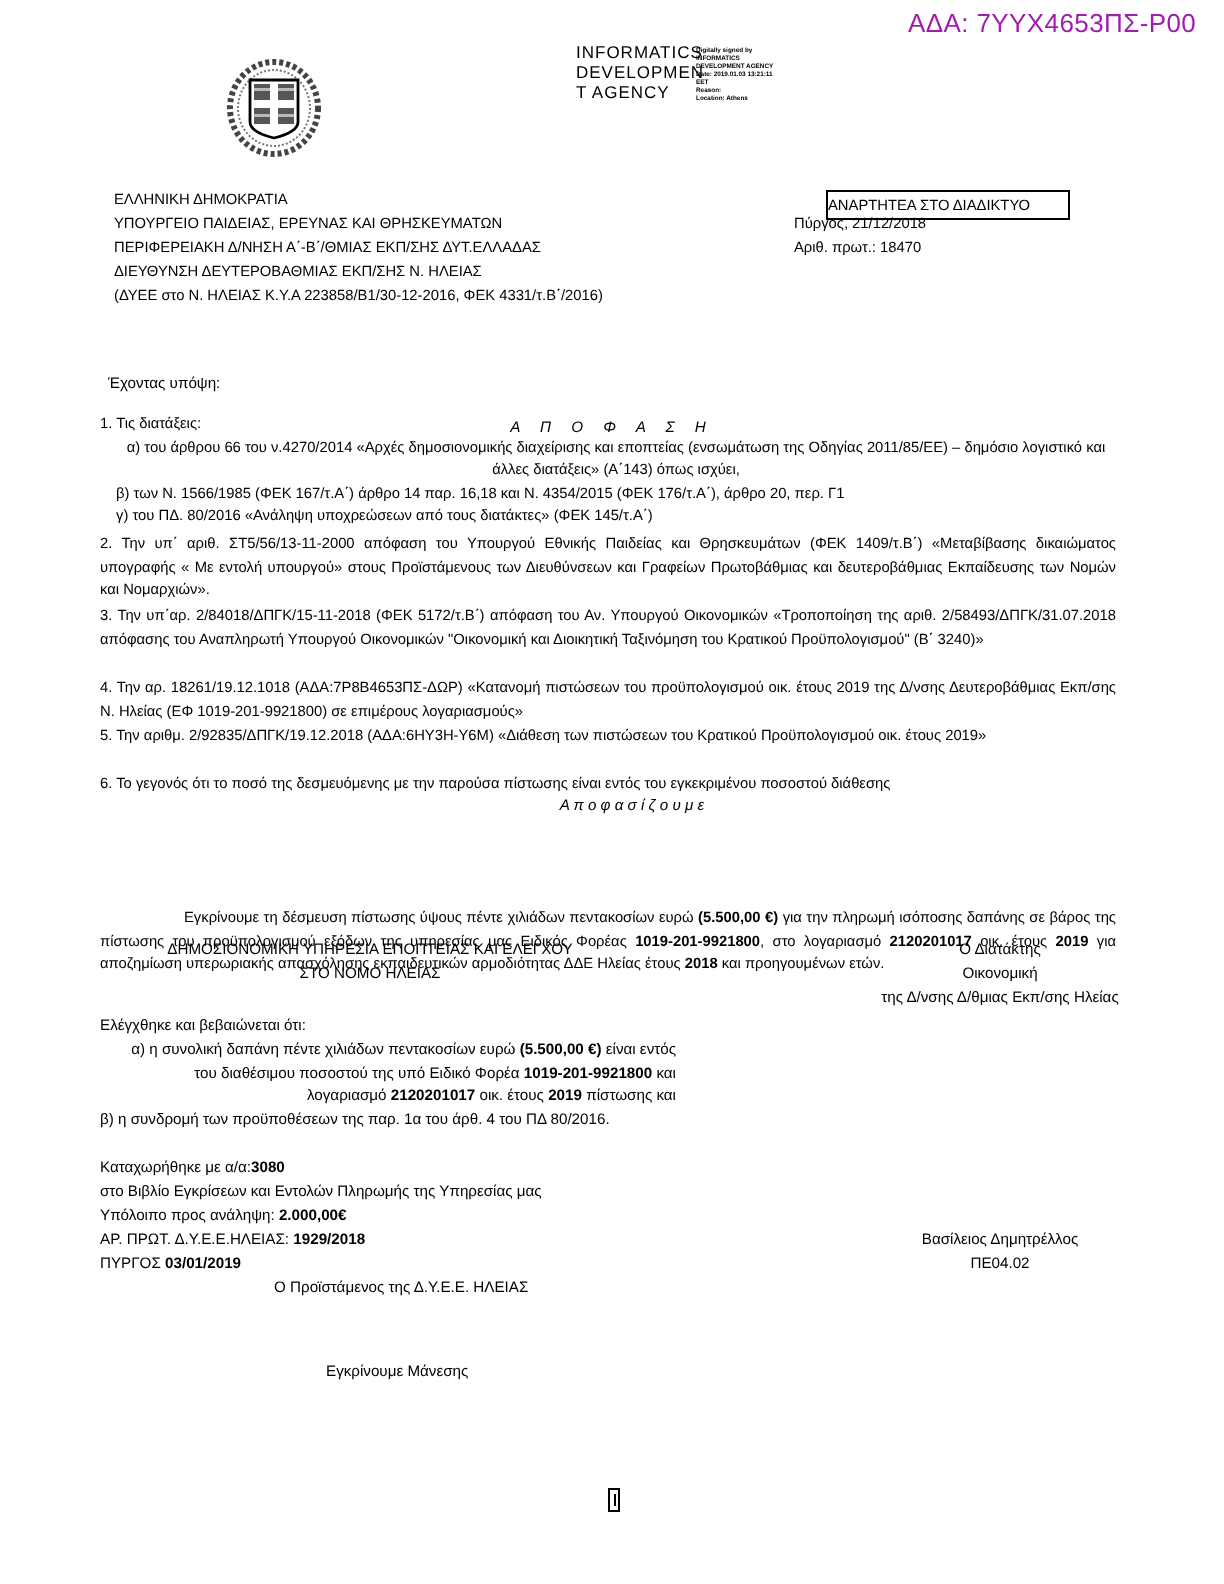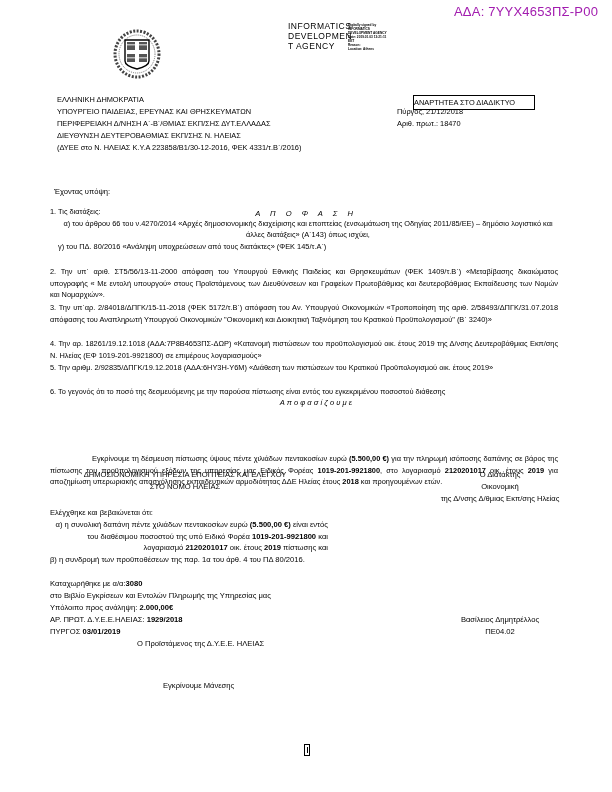--- a/index.html
+++ b/index.html
@@ -69,20 +69,21 @@
 
 <div class="abs right-hdr" style="top:107px">Πύργος,   21/12/2018</div>
 <div class="abs right-hdr" style="top:119px">Αριθ. πρωτ.: 18470</div>
 
 <div class="abs title">Α Π Ο Φ Α Σ Η</div>
 <div class="abs t" style="left:54px; top:186px">Έχοντας υπόψη:</div>
 
 <div class="abs para" style="top:206px">
   <div>1. Τις διατάξεις:</div>
   <div class="sub" style="text-align:center">α) του άρθρου 66 του ν.4270/2014 «Αρχές δημοσιονομικής διαχείρισης και εποπτείας (ενσωμάτωση της Οδηγίας 2011/85/ΕΕ) – δημόσιο λογιστικό και άλλες διατάξεις» (Α΄143) όπως ισχύει,</div>
+  <div class="sub">β) των Ν. 1566/1985 (ΦΕΚ 167/τ.Α΄) άρθρο 14 παρ. 16,18  και Ν. 4354/2015 (ΦΕΚ 176/τ.Α΄), άρθρο 20, περ. Γ1</div>
   <div class="sub">γ) του ΠΔ. 80/2016 «Ανάληψη υποχρεώσεων από τους διατάκτες» (ΦΕΚ 145/τ.Α΄)</div>
 </div>
 <div class="abs para" style="top:266px">2. Την υπ΄ αριθ. ΣΤ5/56/13-11-2000 απόφαση του Υπουργού Εθνικής Παιδείας και Θρησκευμάτων (ΦΕΚ 1409/τ.Β΄) «Μεταβίβασης δικαιώματος υπογραφής « Με εντολή υπουργού» στους Προϊστάμενους των Διευθύνσεων και Γραφείων Πρωτοβάθμιας και δευτεροβάθμιας Εκπαίδευσης των Νομών και Νομαρχιών».</div>
 <div class="abs para" style="top:302px">3. Την υπ΄αρ. 2/84018/ΔΠΓΚ/15-11-2018 (ΦΕΚ 5172/τ.Β΄) απόφαση του Αν. Υπουργού Οικονομικών «Τροποποίηση της αριθ. 2/58493/ΔΠΓΚ/31.07.2018 απόφασης του Αναπληρωτή Υπουργού Οικονομικών "Οικονομική και Διοικητική Ταξινόμηση του Κρατικού Προϋπολογισμού" (Β΄ 3240)»</div>
 <div class="abs para" style="top:338px">4. Την αρ. 18261/19.12.1018 (ΑΔΑ:7Ρ8Β4653ΠΣ-ΔΩΡ) «Κατανομή πιστώσεων του προϋπολογισμού οικ. έτους 2019 της Δ/νσης Δευτεροβάθμιας Εκπ/σης Ν. Ηλείας (ΕΦ 1019-201-9921800) σε επιμέρους λογαριασμούς»</div>
 <div class="abs para" style="top:362px">5. Την αριθμ. 2/92835/ΔΠΓΚ/19.12.2018 (ΑΔΑ:6ΗΥ3Η-Υ6Μ) «Διάθεση των πιστώσεων του Κρατικού Προϋπολογισμού οικ. έτους 2019»</div>
 <div class="abs para" style="top:386px">6. Το γεγονός ότι το ποσό της δεσμευόμενης με την παρούσα πίστωσης είναι εντός του εγκεκριμένου ποσοστού διάθεσης</div>
 
 <div class="abs" style="left:0; width:612px; top:398px; text-align:center; font-style:italic; font-size:7.6px;margin-left:10px;">Α π ο φ α σ ί ζ ο υ μ ε</div>
 
@@ -91,21 +92,21 @@
 </div>
 
 <div class="abs t center-col" style="left:60px; width:250px; top:469px">ΔΗΜΟΣΙΟΝΟΜΙΚΗ ΥΠΗΡΕΣΙΑ ΕΠΟΠΤΕΙΑΣ ΚΑΙ ΕΛΕΓΧΟΥ</div>
 <div class="abs t center-col" style="left:60px; width:250px; top:481px">ΣΤΟ ΝΟΜΟ ΗΛΕΙΑΣ</div>
 
 <div class="abs t center-col" style="left:420px; width:160px; top:469px">Ο Διατάκτης</div>
 <div class="abs t center-col" style="left:420px; width:160px; top:481px">Οικονομική</div>
 <div class="abs t center-col" style="left:420px; width:160px; top:493px">της Δ/νσης Δ/θμιας Εκπ/σης Ηλείας</div>
 
 <div class="abs t" style="left:50px; top:507px">Ελέγχθηκε και βεβαιώνεται ότι:</div>
-<div class="abs t" style="left:48px; top:519px; width:280px; white-space:normal; line-height:11.5px;">
+<div class="abs t" style="left:58px; top:519px; width:280px; white-space:normal; line-height:11.5px;">
   <span>α) η συνολική δαπάνη πέντε χιλιάδων πεντακοσίων ευρώ </span><span class="b">(5.500,00 €)</span><span> είναι εντός του διαθέσιμου ποσοστού της υπό Ειδικό Φορέα </span><span class="b">1019-201-9921800</span><span> και λογαριασμό </span><span class="b">2120201017</span><span> οικ. έτους </span><span class="b">2019</span><span> πίστωσης και</span>
 </div>
 <div class="abs t" style="left:50px; top:554px">β) η συνδρομή των προϋποθέσεων της παρ. 1α του άρθ. 4 του ΠΔ 80/2016.</div>
 
 <div class="abs t" style="left:50px; top:578px">
   <span>Καταχωρήθηκε με α/α:</span><span class="b">3080</span>
 </div>
 <div class="abs t" style="left:50px; top:590px">στο Βιβλίο Εγκρίσεων και Εντολών Πληρωμής της Υπηρεσίας μας</div>
 <div class="abs t" style="left:50px; top:602px">
   <span>Υπόλοιπο προς ανάληψη: </span><span class="b">2.000,00€</span>

